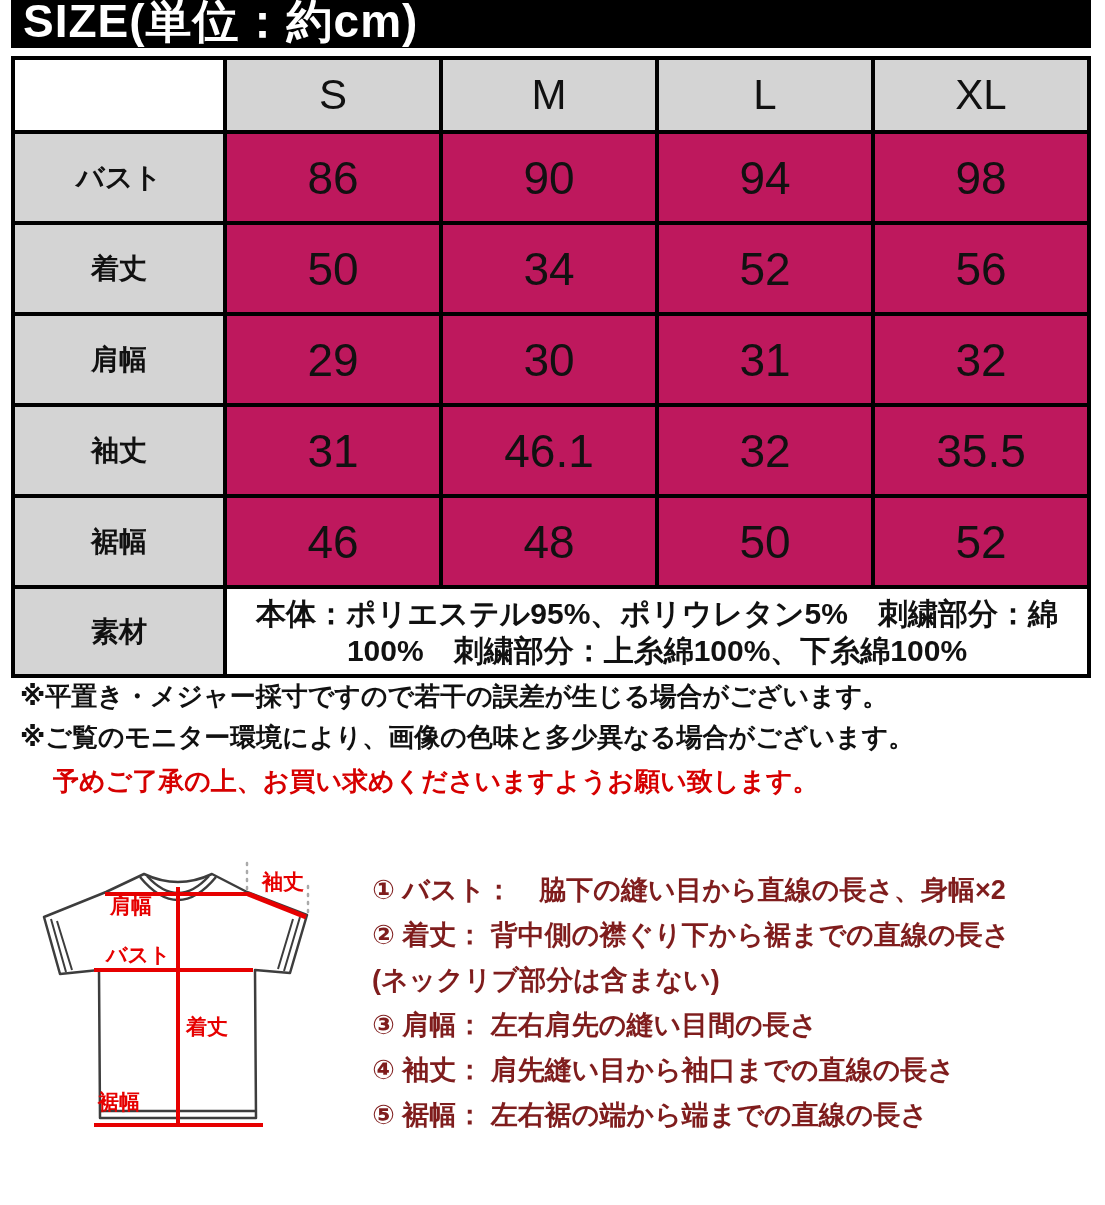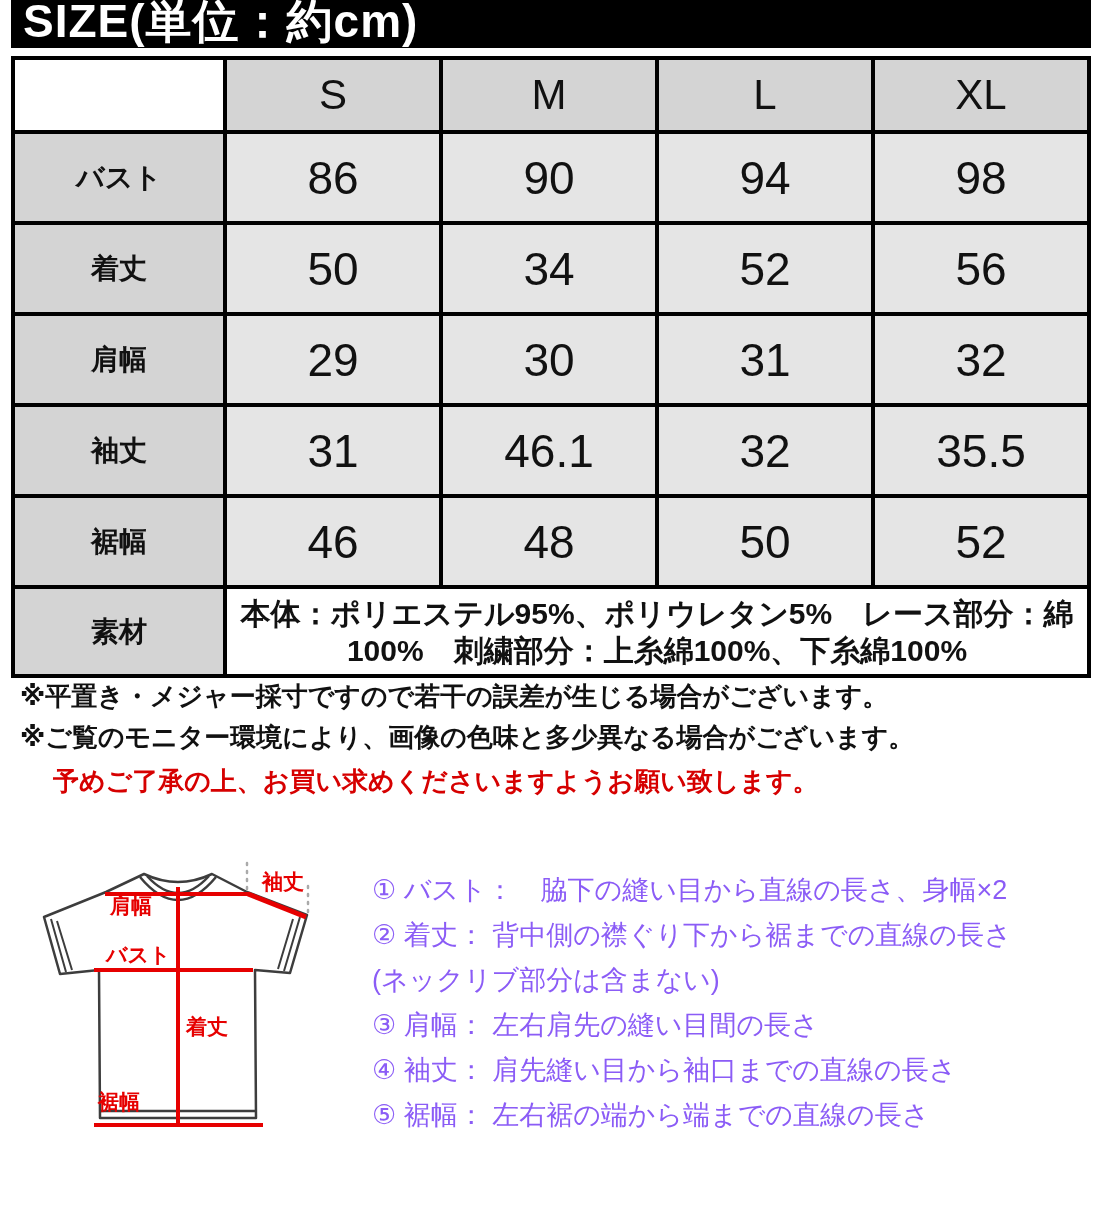--- a/index.html
+++ b/index.html
@@ -22,21 +22,21 @@
   table.size-table{
     position:absolute;left:11px;top:56px;width:1080px;
     border-collapse:collapse;table-layout:fixed;
   }
   table.size-table td,table.size-table th{
     border:4px solid #000;text-align:center;vertical-align:middle;padding:0;
   }
   .corner-cell{background:#fff;width:208px;}
   .col-header{background:#d4d4d4;font-size:42px;font-weight:400;height:70px;}
   .row-label{background:#d4d4d4;font-size:28px;font-weight:700;height:87px;}
-  .val-cell{background:#e5e5e5;font-size:46px;font-weight:400;}
+  .val-cell{background:#be185d;font-size:46px;font-weight:400;}
   .material-label{background:#d4d4d4;font-size:28px;font-weight:700;height:85px;}
   .material-cell{
     background:#fff;text-align:left;font-size:30px;font-weight:700;
     line-height:37px;padding:4px 6px 4px 8px;
   }
 
   
   .notes{
     position:absolute;left:20px;top:676px;
     font-size:26px;font-weight:700;line-height:41px;white-space:nowrap;
@@ -44,21 +44,21 @@
   .note-red{color:#d60000;}
   .note-indent{padding-left:33px;}
   .red-group{margin-top:3px;}
 
   
   .diagram{position:absolute;left:10px;top:855px;width:340px;height:300px;}
 
   
   .explanations{
     position:absolute;left:372px;top:868px;
-    font-size:27px;font-weight:400;line-height:45px;white-space:nowrap;color:#8b5cf6;
+    font-size:27px;font-weight:700;line-height:45px;white-space:nowrap;color:#7f1d1d;
   }
 </style>
 </head>
 <body>
 
 <div class="titlebar">
   <span class="title-text">SIZE(単位：約cm)</span>
 </div>
 
 <table class="size-table">
@@ -101,21 +101,21 @@
   <tr>
     <td class="row-label">裾幅</td>
     <td class="val-cell">46</td>
     <td class="val-cell">48</td>
     <td class="val-cell">50</td>
     <td class="val-cell">52</td>
   </tr>
   <tr>
     <td class="material-label">素材</td>
     <td class="material-cell" colspan="4">
-      <div>本体：ポリエステル95%、ポリウレタン5%　レース部分：綿</div>
+      <div>本体：ポリエステル95%、ポリウレタン5%　刺繍部分：綿</div>
       <div>100%　刺繍部分：上糸綿100%、下糸綿100%</div>
     </td>
   </tr>
 </tbody>
   </table>
 
 <div class="notes">
   <div>※平置き・メジャー採寸ですので若干の誤差が生じる場合がございます。</div>
   <div>※ご覧のモニター環境により、画像の色味と多少異なる場合がございます。</div>
   <div class="red-group">

